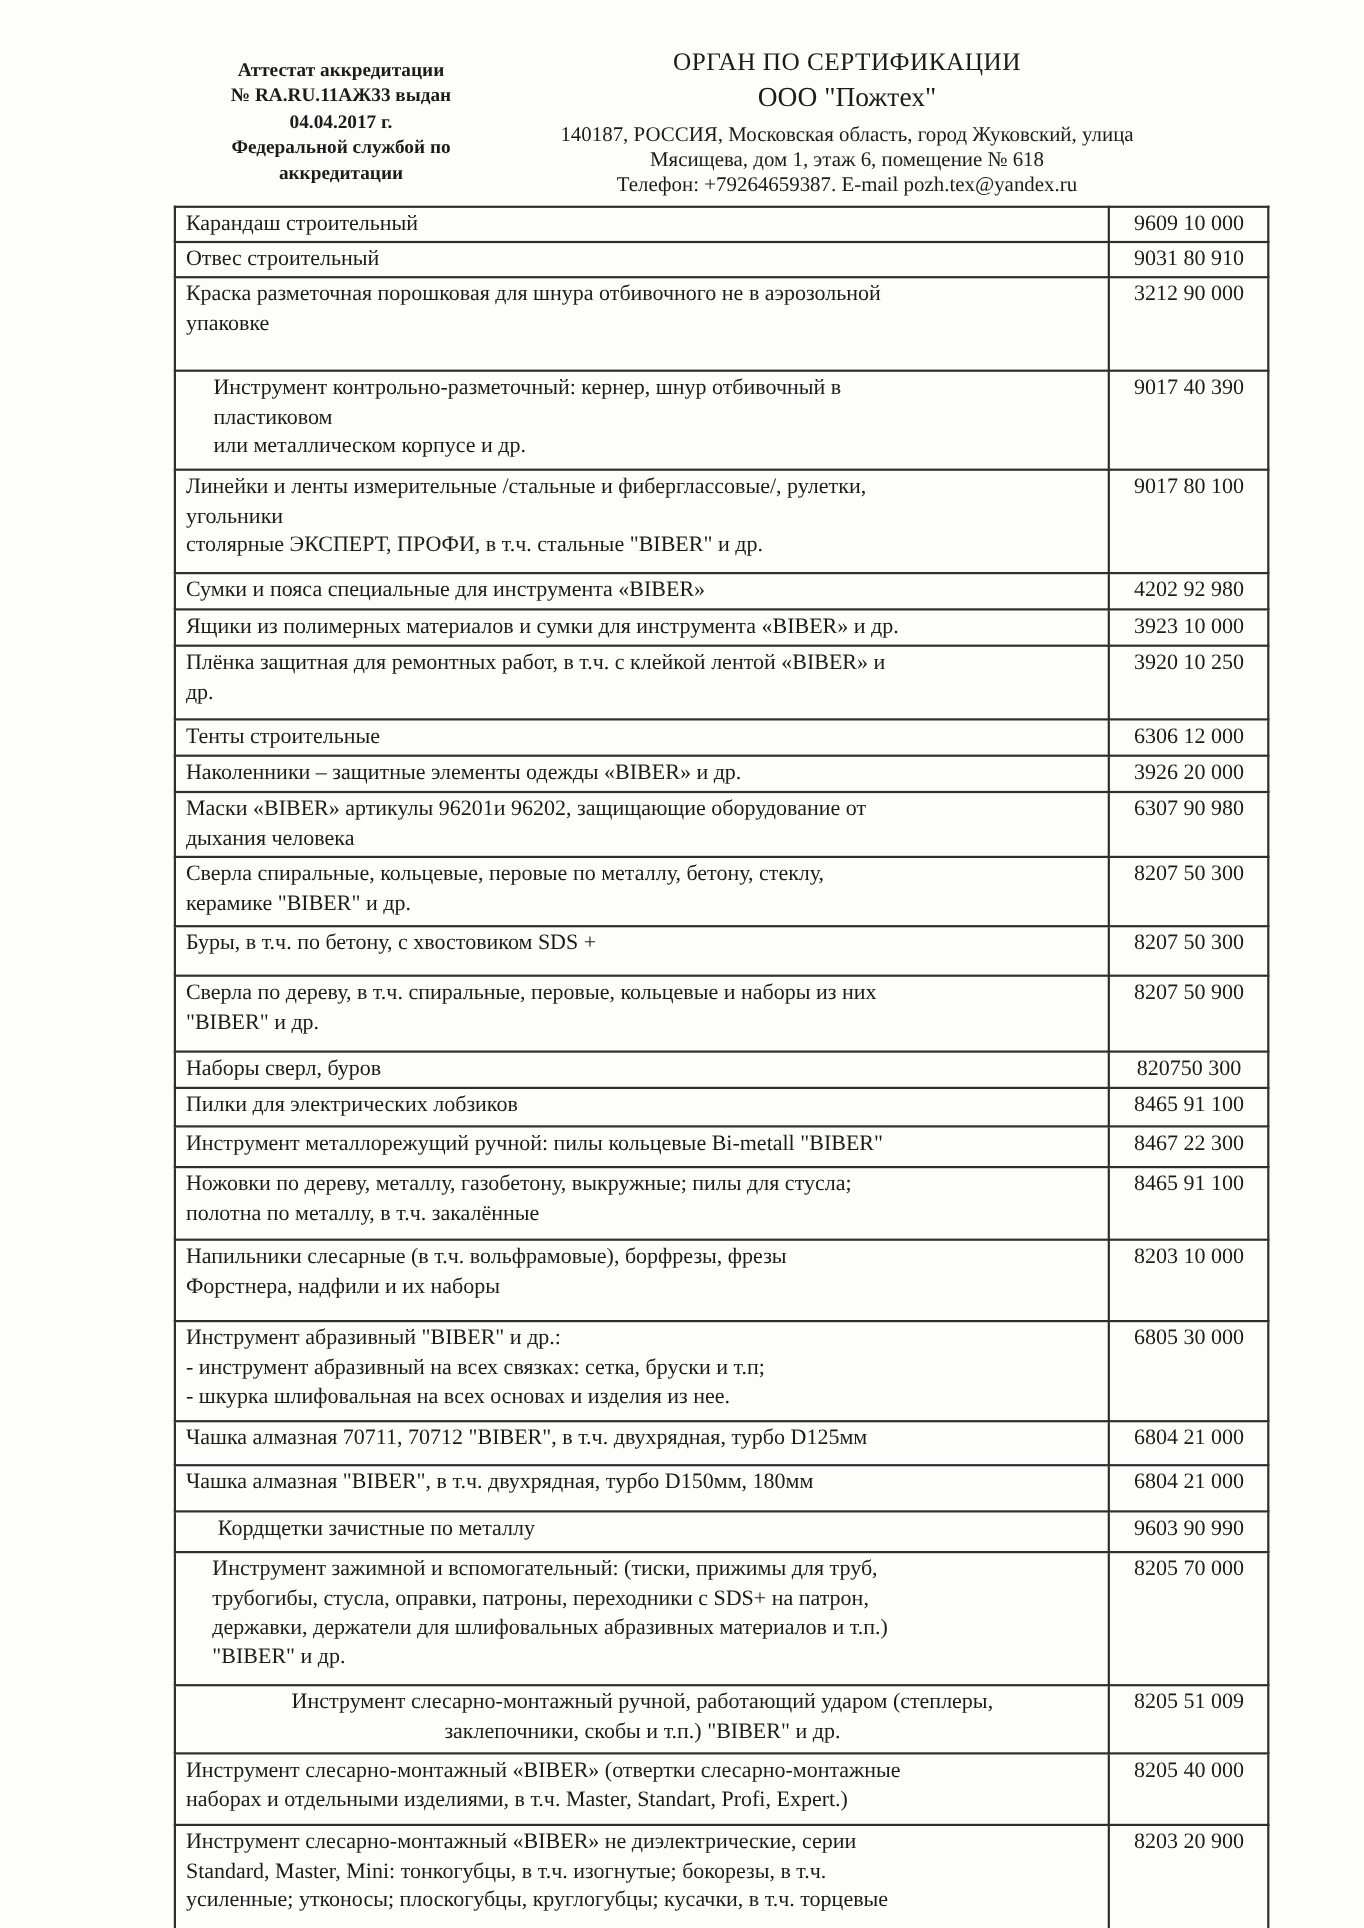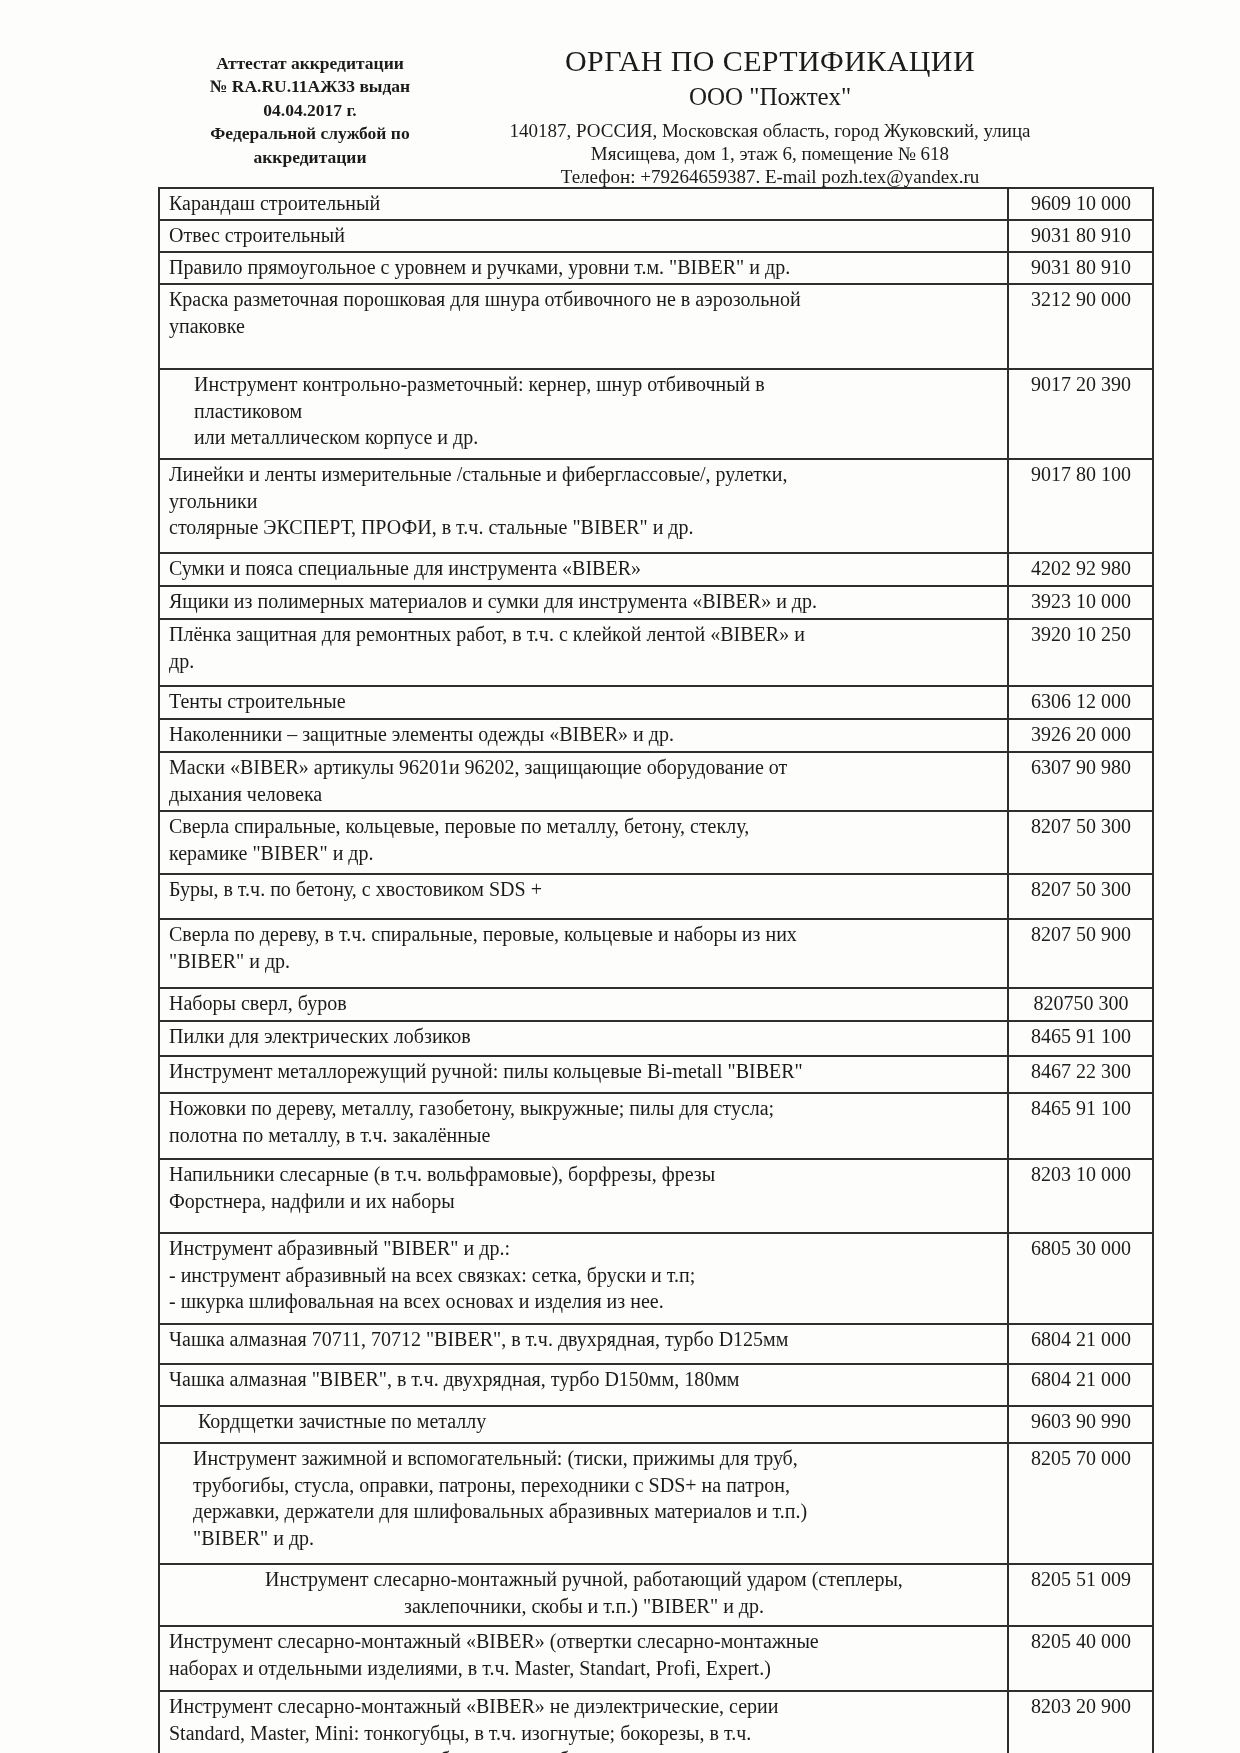--- a/index.html
+++ b/index.html
@@ -23,21 +23,21 @@
     line-height: 1.34;
     white-space: pre-line;
   }
   .header-org {
     position: absolute;
     left: 420px;
     top: 44px;
     width: 700px;
     text-align: center;
   }
-  .org-title { font-size: 30px; letter-spacing: 0.4px; }
+  .org-title { font-size: 23px; letter-spacing: 0.4px; }
   .org-name  { font-size: 25px; margin-top: 5px; }
   .org-address { font-size: 19px; line-height: 1.2; margin-top: 9px; }
   .org-address div { margin: 0; }
   table.items {
     position: absolute;
     left: 158px;
     top: 187px;
     width: 996px;
     border-collapse: collapse;
     table-layout: fixed;
@@ -83,33 +83,29 @@
   <tbody>
       <tr>
         <td class="desc" style="height: 27px;">Карандаш строительный</td>
         <td class="code">9609 10 000</td>
       </tr>
       <tr>
         <td class="desc" style="height: 27px;">Отвес строительный</td>
         <td class="code">9031 80 910</td>
       </tr>
       <tr>
-        <td class="desc" style="height: 27px;">Правило прямоугольное с уровнем и ручками, уровни т.м. "BIBER" и др.</td>
-        <td class="code">9031 80 910</td>
-      </tr>
-      <tr>
         <td class="desc" style="height: 80px;">Краска разметочная порошковая для шнура отбивочного не в аэрозольной
 упаковке</td>
         <td class="code">3212 90 000</td>
       </tr>
       <tr>
         <td class="desc" style="height: 85px; padding-left: 34px;">Инструмент контрольно-разметочный: кернер, шнур отбивочный в
 пластиковом
 или металлическом корпусе и др.</td>
-        <td class="code">9017 20 390</td>
+        <td class="code">9017 40 390</td>
       </tr>
       <tr>
         <td class="desc" style="height: 89px;">Линейки и ленты измерительные /стальные и фиберглассовые/, рулетки,
 угольники
 столярные  ЭКСПЕРТ, ПРОФИ, в т.ч. стальные "BIBER" и др.</td>
         <td class="code">9017 80 100</td>
       </tr>
       <tr>
         <td class="desc" style="height: 28px; font-family: Liberation Serif, serif;">Сумки и пояса  специальные для инструмента «BIBER»</td>
         <td class="code">4202 92 980</td>

